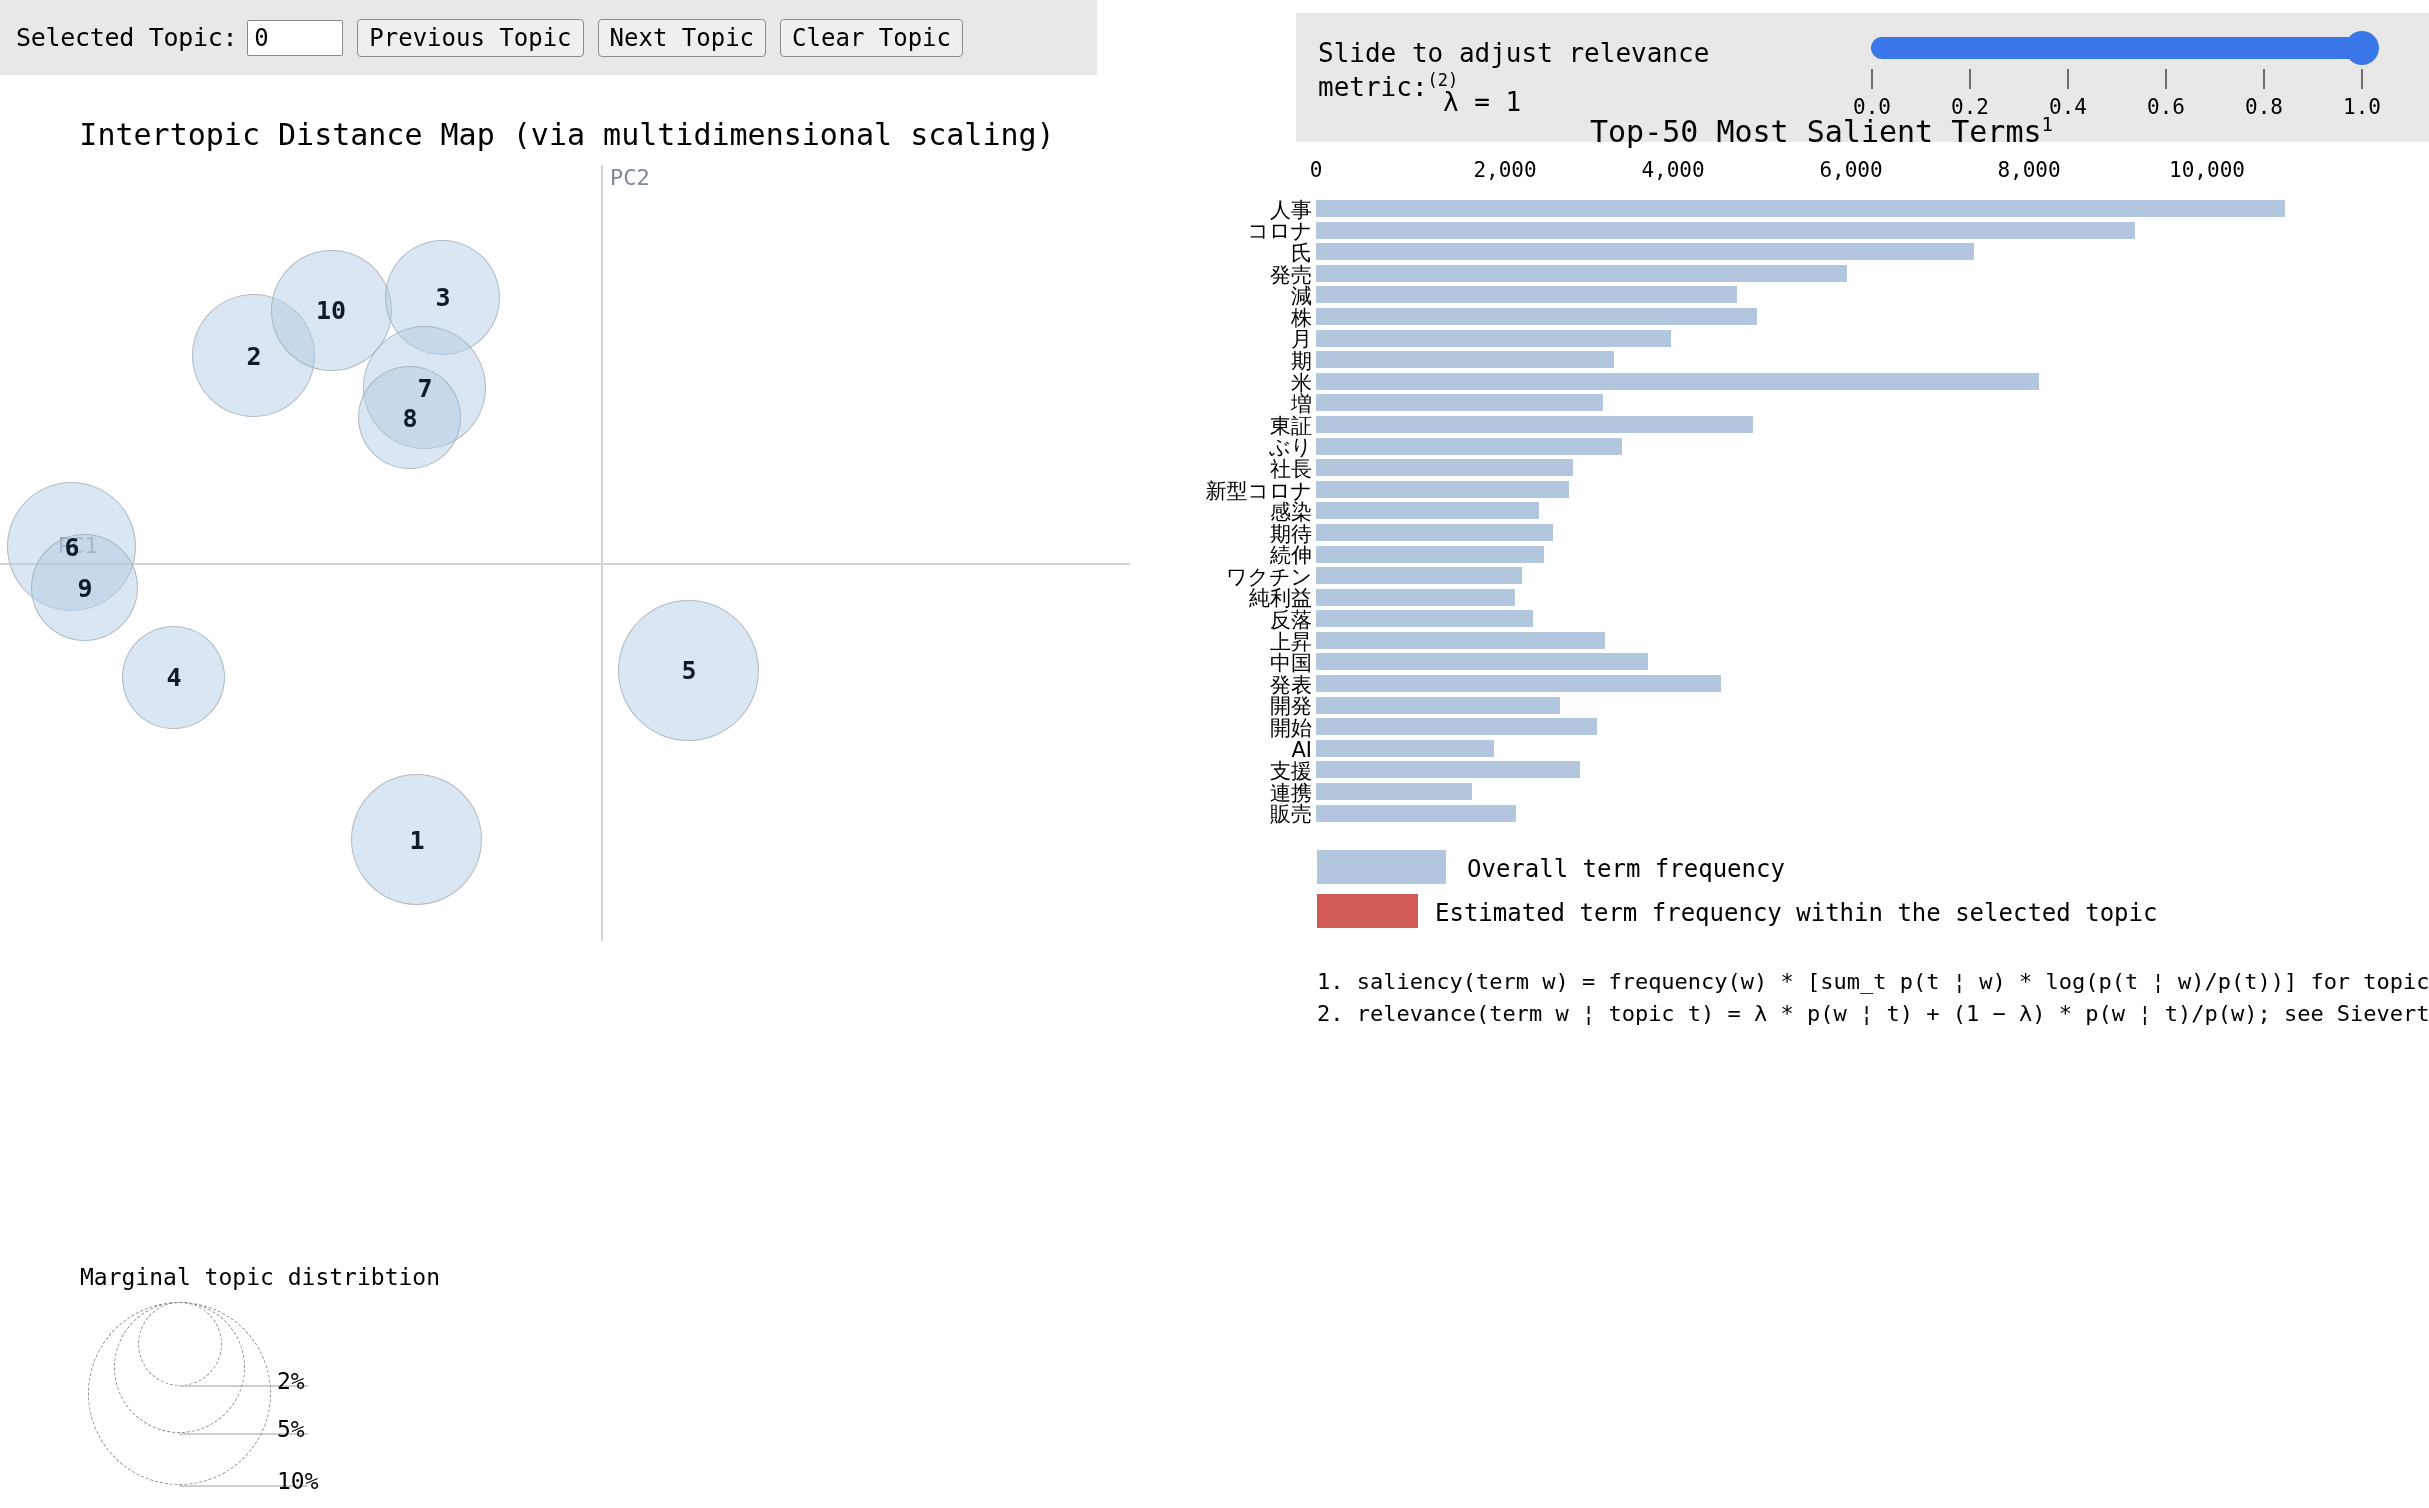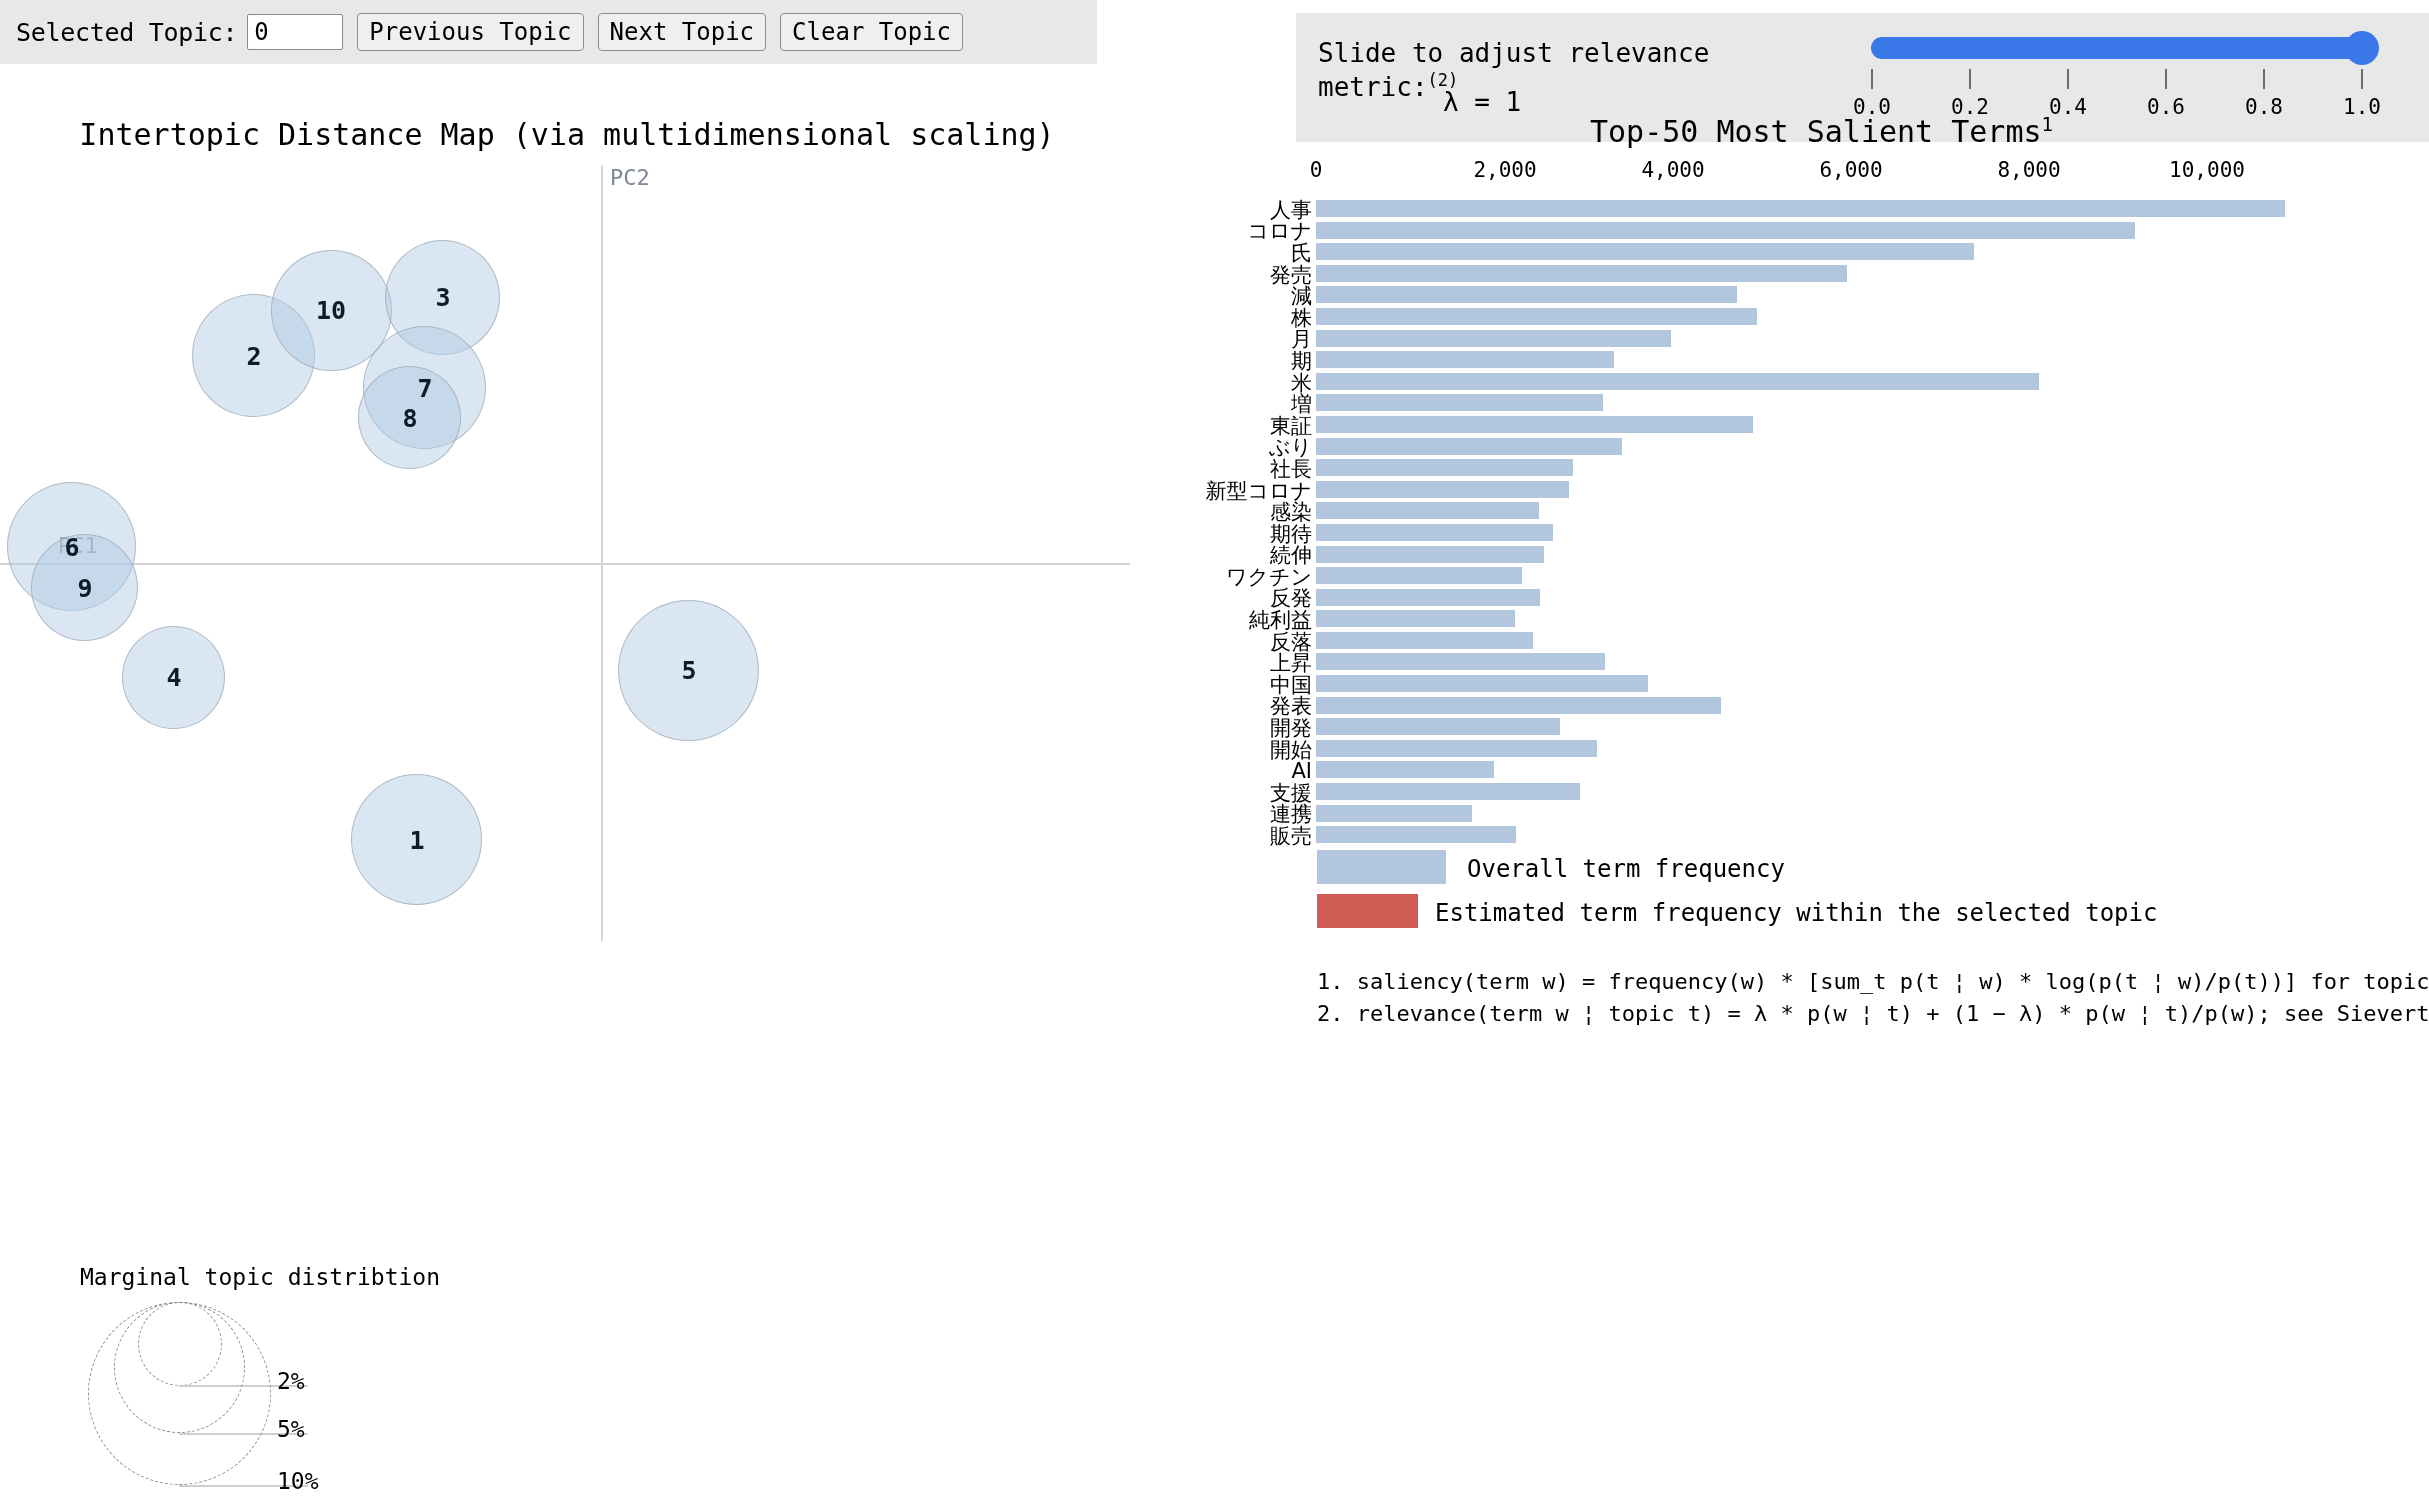--- a/index.html
+++ b/index.html
@@ -19,21 +19,21 @@
   }
 
   
   .ctrl-bar {
     position: absolute;
     background: #e8e8e8;
     box-sizing: border-box;
   }
   #topic-bar {
     left: 0; top: 0;
-    width: 1097px; height: 64px;
+    width: 1097px; height: 75px;
     display: flex;
     align-items: center;
     padding-left: 16px;
   }
   #topic-bar-label {
     font-size: 25px;
     color: #000;
     letter-spacing: -0.3px;
     margin-right: 10px;
     white-space: nowrap;
@@ -463,24 +463,20 @@
         </div>
         <div class="bar-row">
           <div class="bar-label">続伸</div>
           <div class="bar-rect" style="width: 228px; background: rgb(178, 199, 221);"></div>
         </div>
         <div class="bar-row">
           <div class="bar-label">ワクチン</div>
           <div class="bar-rect" style="width: 206px; background: rgb(178, 199, 221);"></div>
         </div>
         <div class="bar-row">
-          <div class="bar-label">反発</div>
-          <div class="bar-rect" style="width: 224px; background: rgb(178, 199, 221);"></div>
-        </div>
-        <div class="bar-row">
           <div class="bar-label">純利益</div>
           <div class="bar-rect" style="width: 199px; background: rgb(178, 199, 221);"></div>
         </div>
         <div class="bar-row">
           <div class="bar-label">反落</div>
           <div class="bar-rect" style="width: 217px; background: rgb(178, 199, 221);"></div>
         </div>
         <div class="bar-row">
           <div class="bar-label">上昇</div>
           <div class="bar-rect" style="width: 289px; background: rgb(178, 199, 221);"></div>

